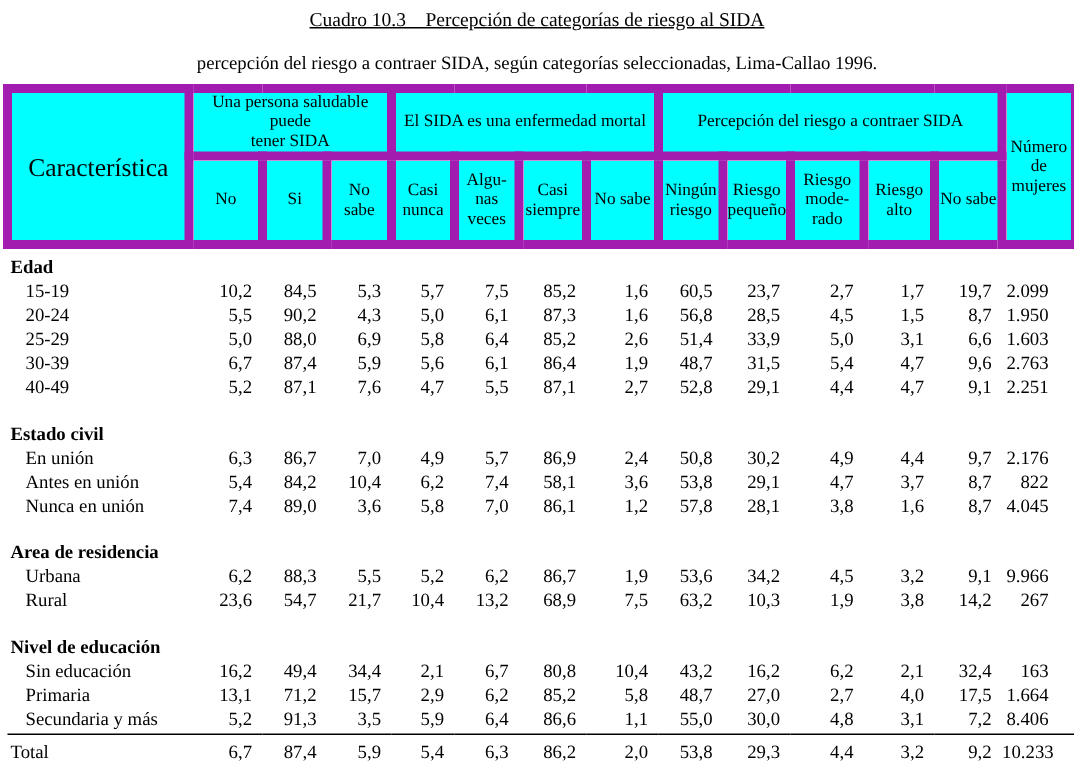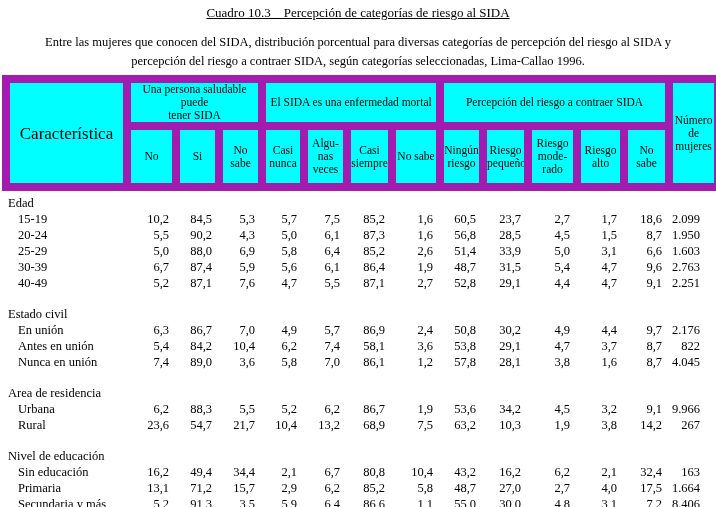--- a/index.html
+++ b/index.html
@@ -14,52 +14,51 @@
   .title .u{text-decoration:underline}
   .subtitle{
     text-align:center;font-size:12.5px;margin-top:12px;line-height:19px;
   }
   table{
     border-collapse:collapse;table-layout:fixed;
     width:712px;margin:4px 2px 0 2px;
   }
   thead th{
     background:var(--hdr,#00ffff);
-    border:8px solid #a21caf;
+    border:6px solid #a21caf;
     font-weight:normal;font-size:11.5px;line-height:13px;
     text-align:center;vertical-align:middle;padding:0;
     white-space:pre-line;overflow:hidden;
   }
   thead th.gb{border-left-width:3px}
   tr.grp th{height:31px}
   tr.sub th{height:53px}
   th.char{font-size:17px}
   tbody td{
     font-size:12.5px;height:16px;padding:0;line-height:15px;
     vertical-align:bottom;overflow:hidden;white-space:nowrap;
   }
-  td.section-header{font-weight:normal;padding-left:2px;padding-top:15px}
+  td.section-header{font-weight:bold;padding-left:2px;padding-top:15px}
   tr.first-section td.section-header{padding-top:4px}
   td.rowlabel{padding-left:12px}
   td.num{text-align:right;padding-right:7px}
   td.num.last{padding-right:18px}
   tr.spacer td{height:2px}
   tr.total-row td{
     border-top:1px solid #000;border-bottom:3px solid #000;
     padding-top:4px;height:18px;vertical-align:top;
   }
   tr.total-row td.rowlabel{padding-left:2px}
 </style>
 </head>
 <body style="--hdr: #00ffff;">
 
 <div class="title"><span class="u">Cuadro 10.3    Percepción de categorías de riesgo al SIDA</span></div>
 
 <div class="subtitle">
-  <div>Entre las mujeres que conocen del SIDA, distribución porcentual para diversas categorías de percepción del riesgo al SIDA y</div>
   <div>percepción del riesgo a contraer SIDA, según categorías seleccionadas, Lima-Callao 1996.</div>
 </div>
 
 <table>
   <colgroup>
     <col style="width:121px">
       <col style="width:49px">
       <col style="width:43px">
       <col style="width:43px">
     <col style="width:42px">
@@ -118,21 +117,21 @@
         <td class="num">84,5</td>
         <td class="num">5,3</td>
         <td class="num">5,7</td>
         <td class="num">7,5</td>
         <td class="num">85,2</td>
         <td class="num">1,6</td>
         <td class="num">60,5</td>
         <td class="num">23,7</td>
         <td class="num">2,7</td>
         <td class="num">1,7</td>
-        <td class="num">18,6</td>
+        <td class="num">19,7</td>
         <td class="num last">2.099</td>
       </tr>
       <tr>
         <td class="rowlabel">20-24</td>
         <td class="num">5,5</td>
         <td class="num">90,2</td>
         <td class="num">4,3</td>
         <td class="num">5,0</td>
         <td class="num">6,1</td>
         <td class="num">87,3</td>

